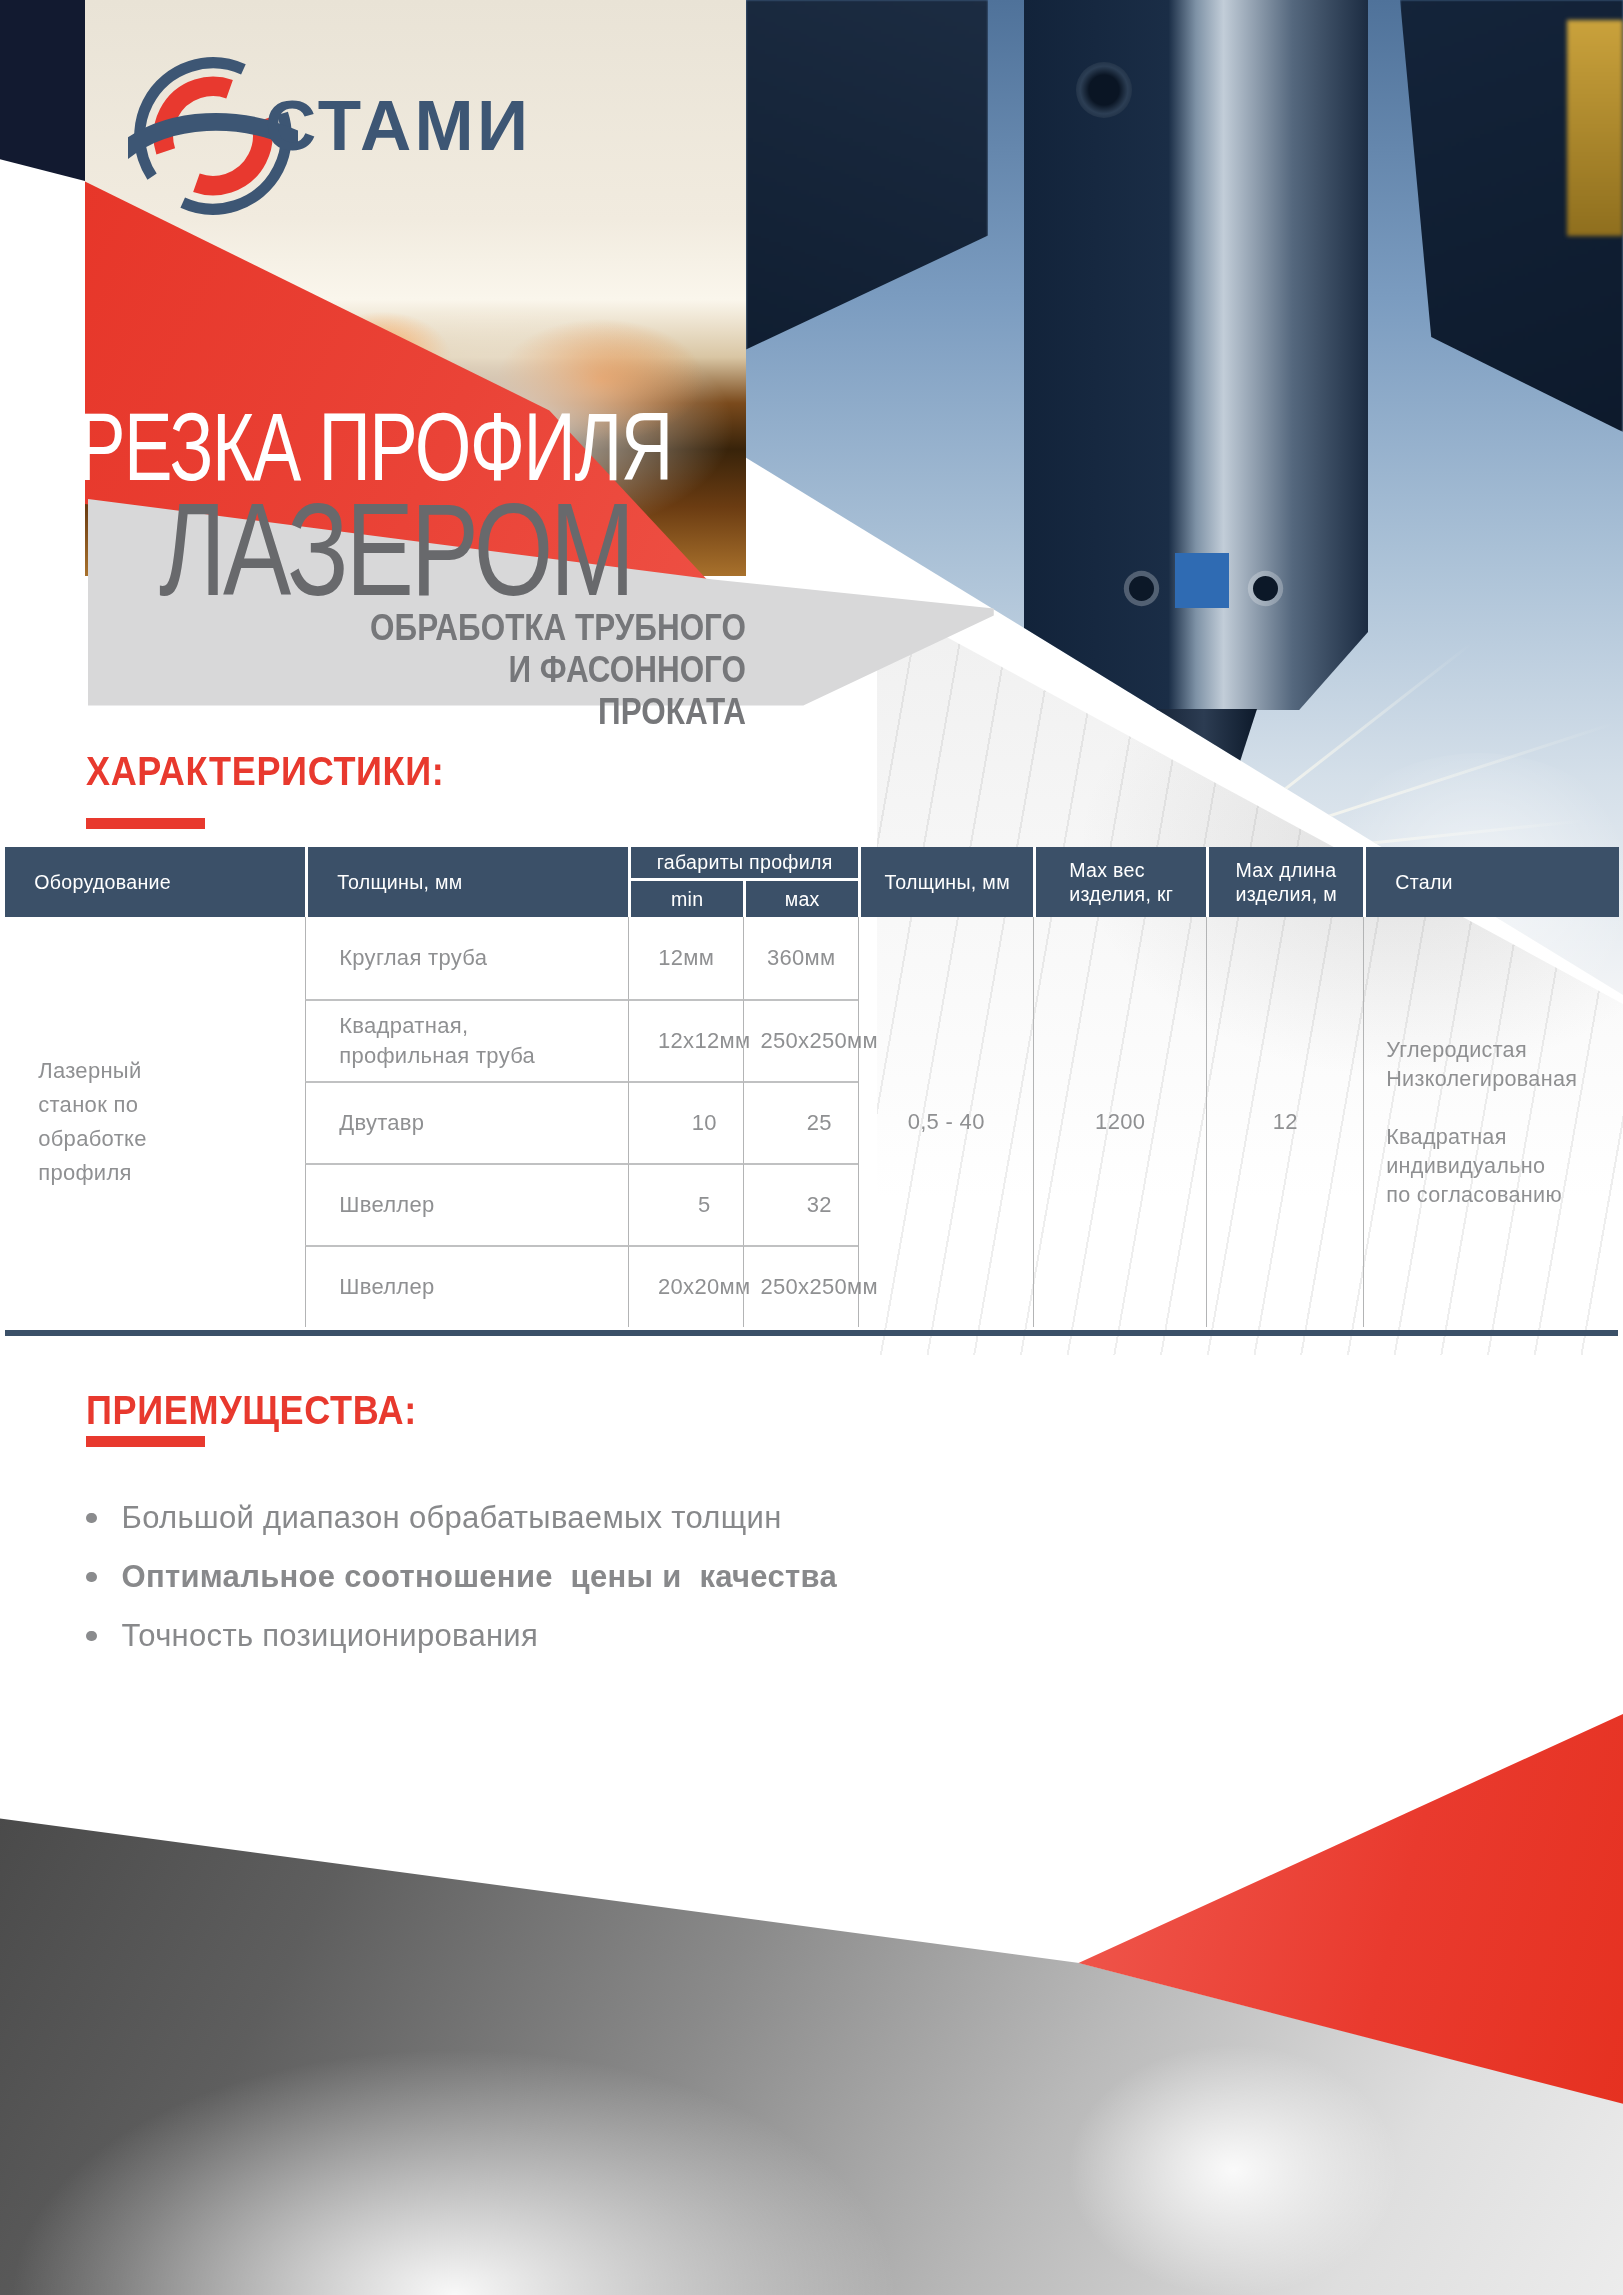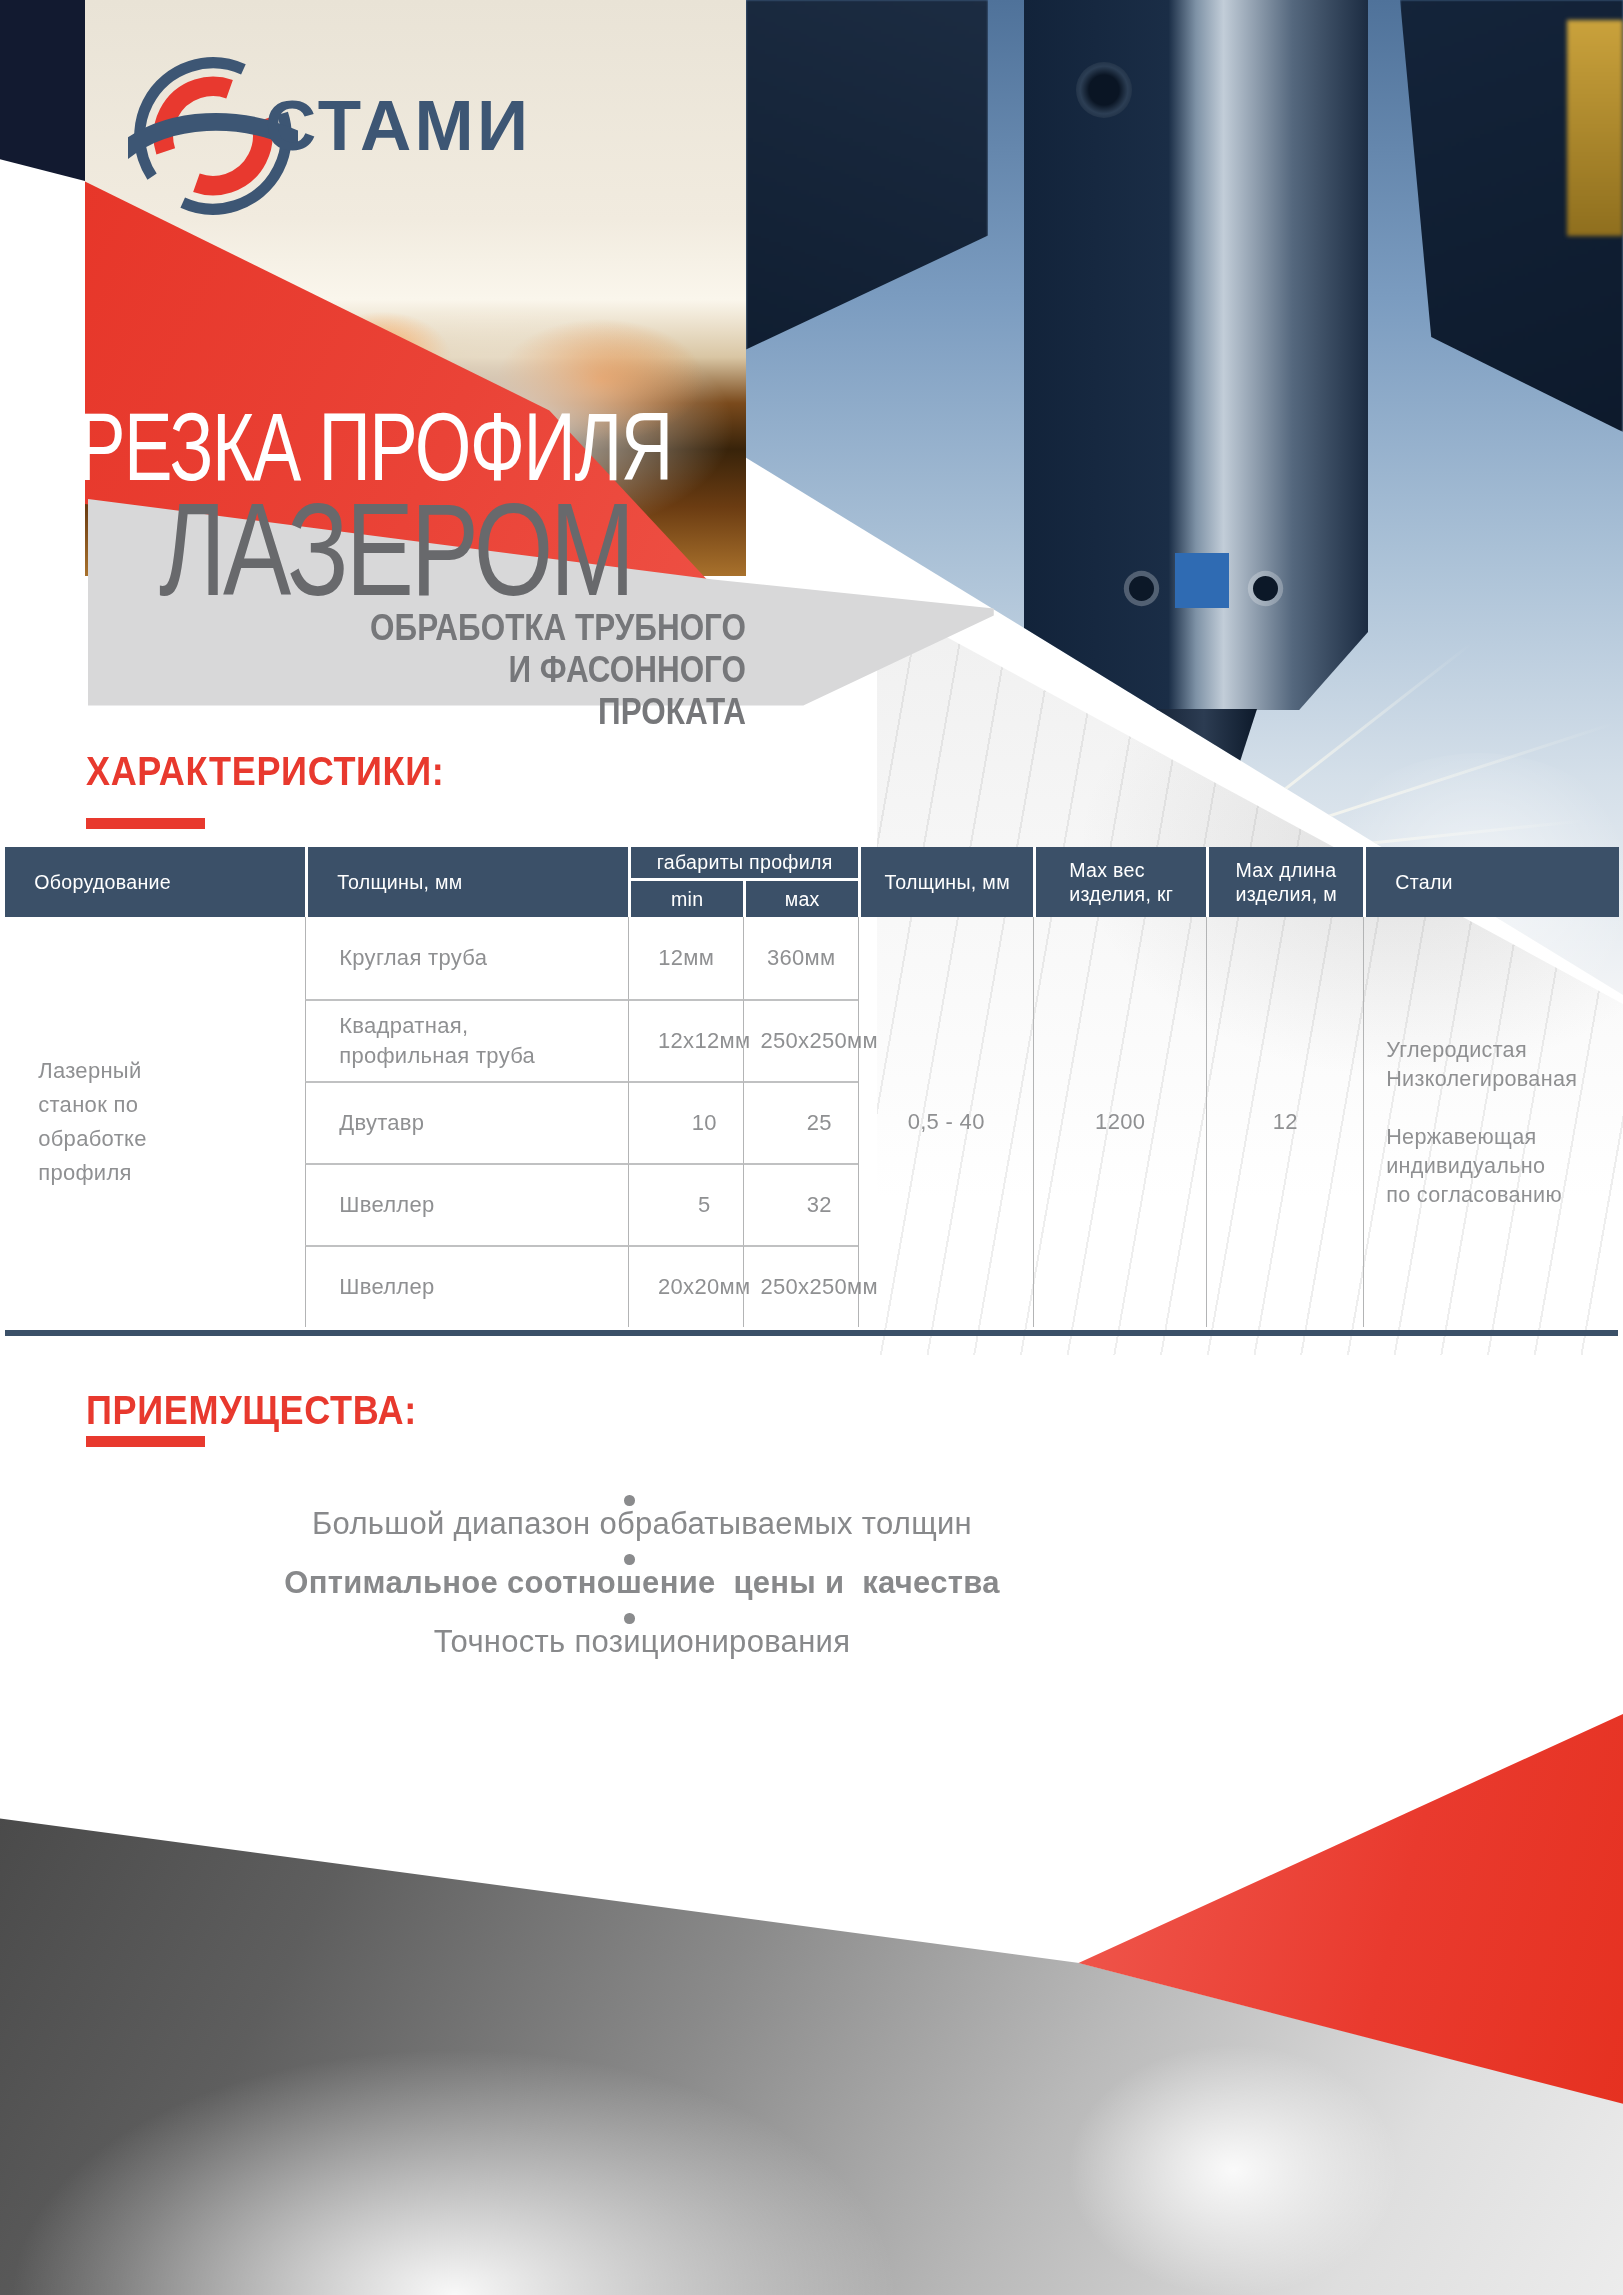--- a/index.html
+++ b/index.html
@@ -92,21 +92,21 @@
   .td.gl{border-left:1.3px solid #b3b4b5;}
   .td.ht{border-top:2px solid #c0c1c2;padding-left:36px;}
   .td.pad{padding-left:33px;}
   .td.ctr{justify-content:center;white-space:nowrap;}
   .equip{padding-left:33px;line-height:1.55;}
   .steel{flex-direction:column;align-items:flex-start;justify-content:center;padding-left:22px;font-size:21.6px;line-height:1.35;}
   .steel .g1{margin-bottom:29px;}
   .tbl-bottom{left:5.2px;top:1330px;width:1613px;height:5.9px;background:#3b5068;z-index:5;}
 
   
-  .bullet-row{left:86px;width:1112px;height:46px;display:flex;align-items:center;flex-direction:column;}
+  .bullet-row{left:86px;width:1112px;height:46px;display:flex;align-items:center;}
   .dot{width:10.5px;height:10.5px;border-radius:50%;background:#8a8b8d;margin-right:25px;flex:0 0 auto;}
   .bullet-text{font-size:31px;color:#88898b;letter-spacing:0.3px;white-space:pre;}
 
   
   .photo-bottom{left:0;top:1701px;width:1623px;height:594px;
     clip-path:polygon(0 19.8%,66.5% 44.1%,100% 67.7%,100% 100%,0 100%);
     background:
       radial-gradient(589px 327px at 28% 100%, rgba(255,255,255,.95), rgba(255,255,255,0) 75%),
       radial-gradient(275px 209px at 76% 79%, rgba(255,255,255,.9), rgba(255,255,255,0) 60%),
       linear-gradient(118deg,#474747 0%,#5e5e5e 22%,#8a8a8a 45%,#b9b9b9 66%,#dedede 85%,#ececec 100%);}
@@ -189,21 +189,21 @@
     <div class="cell td equip pre" style="grid-column:1;grid-row:3/8;align-items:center;">Лазерный
 станок по
 обработке
 профиля</div>
     <div class="cell td gl ctr" style="grid-column:5;grid-row:3/8;">0,5 - 40</div>
     <div class="cell td gl ctr" style="grid-column:6;grid-row:3/8;">1200</div>
     <div class="cell td gl ctr" style="grid-column:7;grid-row:3/8;">12</div>
     <div class="cell td gl steel" style="grid-column:8;grid-row:3/8;">
       <div class="g1 pre">Углеродистая
 Низколегированая</div>
-      <div class="pre">Нержавеющая
+      <div class="pre">Квадратная
 индивидуально
 по согласованию</div>
     </div>
 
     <div class="cell td gl pad pre" style="grid-column:2;grid-row:3;">Круглая труба</div>
     <div class="cell td gl ctr" style="grid-column:3;grid-row:3;">12мм</div>
     <div class="cell td gl ctr" style="grid-column:4;grid-row:3;">360мм</div>
 
     <div class="cell td gl ht pad pre" style="grid-column:2;grid-row:4;">Квадратная,
 профильная труба</div>

